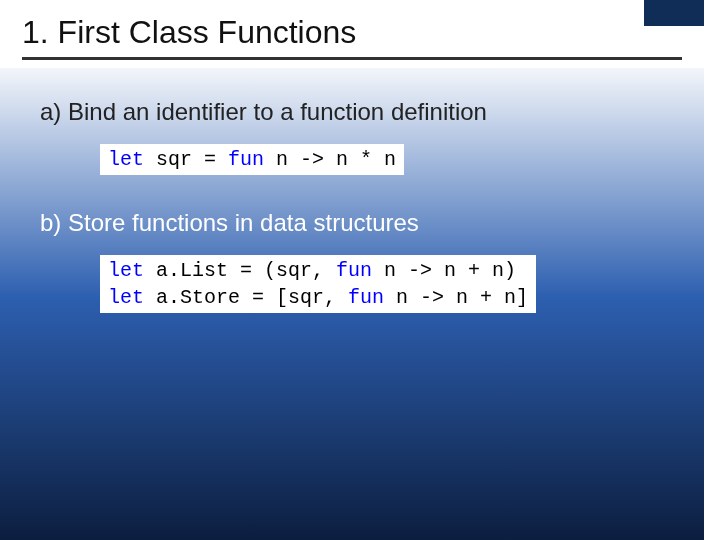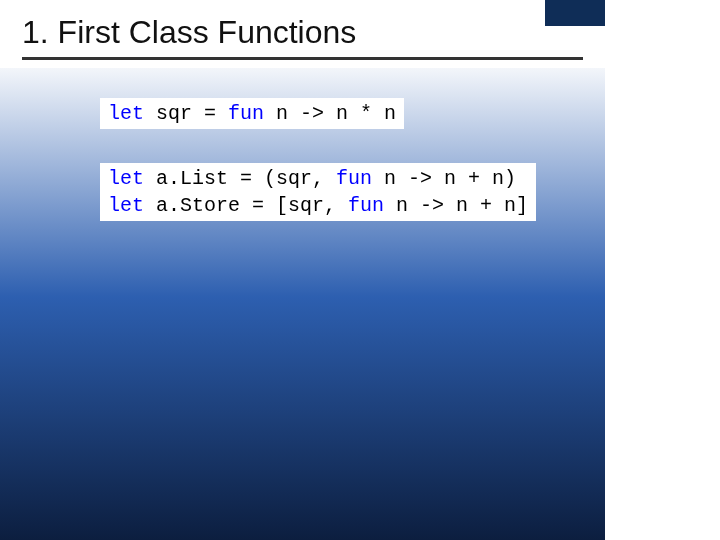--- a/index.html
+++ b/index.html
@@ -5,21 +5,21 @@
   html, body {
     margin: 0;
     padding: 0;
     width: 720px;
     height: 540px;
     overflow: hidden;
     font-family: Arial, Helvetica, sans-serif;
   }
   .slide {
     position: relative;
-    width: 605px;
+    width: 704px;
     height: 540px;
     background: linear-gradient(180deg, #ffffff 0%, #ffffff 10%, #2d5fb0 55%, #0c1e3f 100%);
     box-sizing: border-box;
   }
   .title-bar {
     background: #ffffff;
     padding: 14px 22px 8px 22px;
   }
   .title {
     font-size: 32px;
@@ -73,19 +73,21 @@
 <div class="slide">
   <div class="corner-block"></div>
 
   <div class="title-bar">
     <h1 class="title">1. First Class Functions</h1>
     <div class="title-underline"></div>
   </div>
 
   <div class="content">
 
+    <p class="subhead first">a) Bind an identifier to a function definition</p>
     <div class="code-block"><span class="kw">let</span><span> sqr = </span><span class="kw">fun</span><span> n -&gt; n * n</span></div>
 
+    <p class="subhead">b) Store functions in data structures</p>
     <div class="code-block"><span class="kw">let</span><span> a.List = (sqr, </span><span class="kw">fun</span><span> n -&gt; n + n)
 </span><span class="kw">let</span><span> a.Store = [sqr, </span><span class="kw">fun</span><span> n -&gt; n + n]</span></div>
 
   </div>
 </div>
 
 </body></html>

